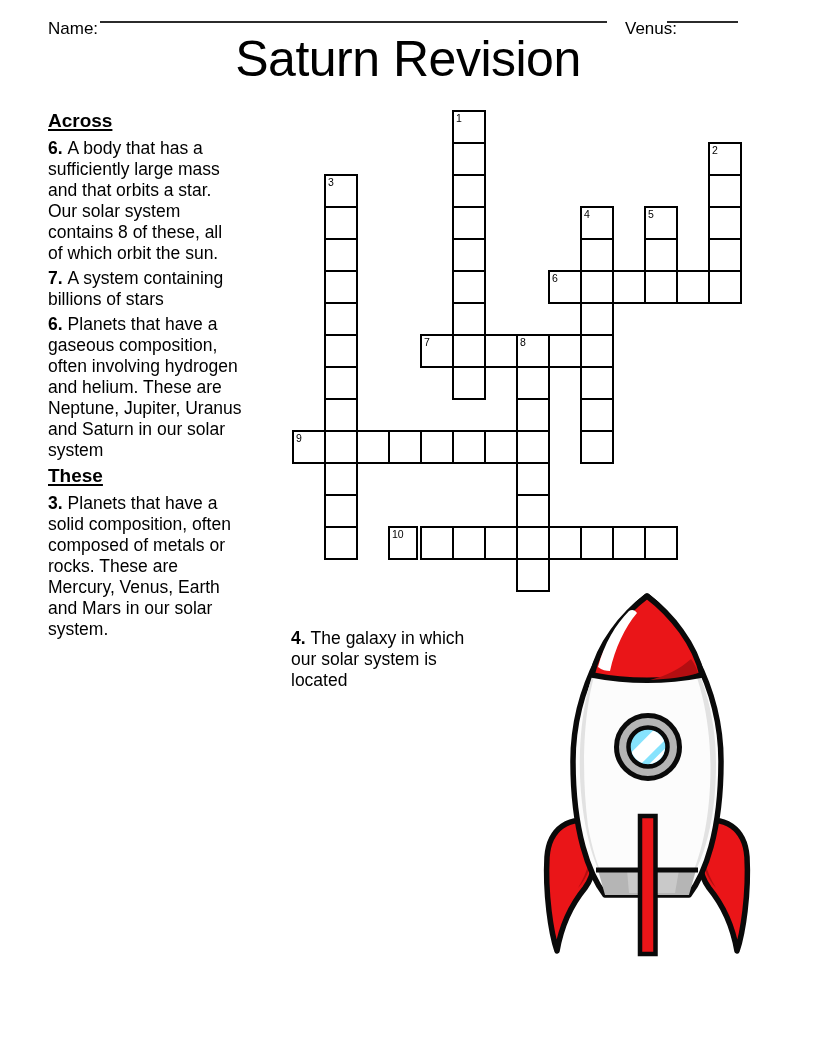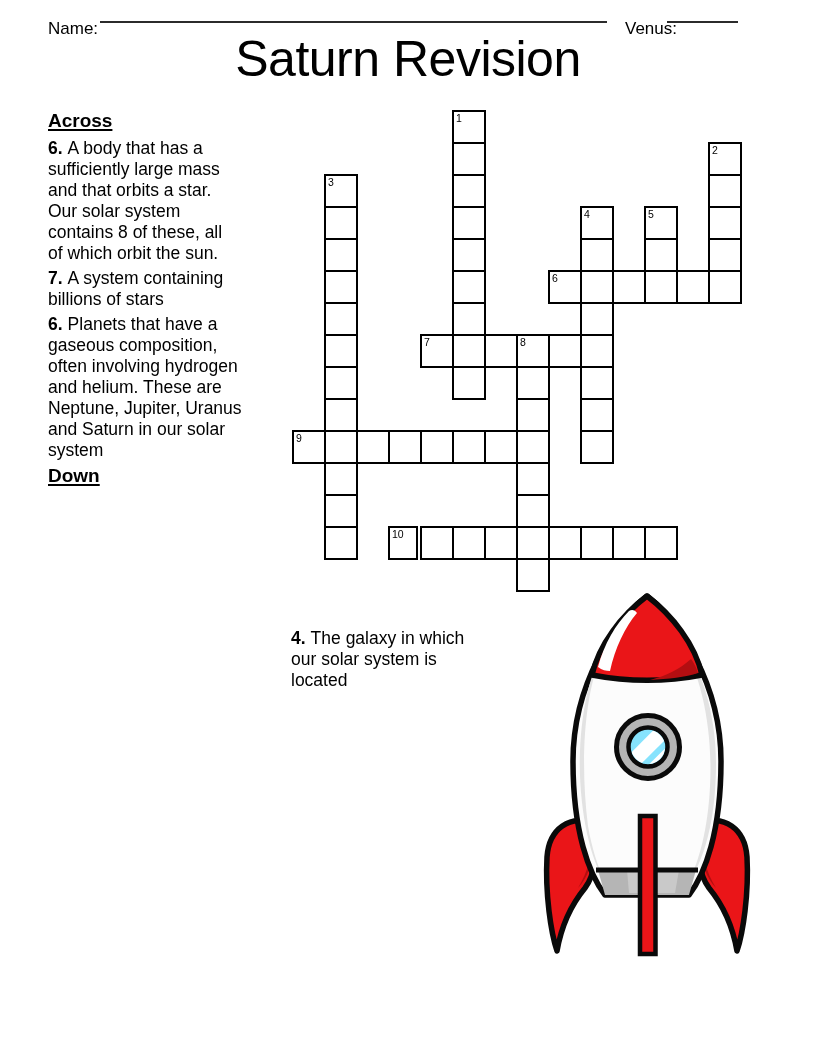--- a/index.html
+++ b/index.html
@@ -54,21 +54,28 @@
 of which orbit the sun.</span></p>
   <p class="clue"><b class="cnum">7.</b><span class="ctext">A system containing
 billions of stars</span></p>
   <p class="clue"><b class="cnum">6.</b><span class="ctext">Planets that have a
 gaseous composition,
 often involving hydrogen
 and helium. These are
 Neptune, Jupiter, Uranus
 and Saturn in our solar
 system</span></p>
-  <div class="clue-head">Down</div>
+  <div class="clue-head">These</div>
+  <p class="clue"><b class="cnum">3.</b><span class="ctext">Planets that have a
+solid composition, often
+composed of metals or
+rocks. These are
+Mercury, Venus, Earth
+and Mars in our solar
+system.</span></p>
 </div>
 
 <div class="clue-col" id="col-mid">
   <p class="clue"><b class="cnum">4.</b><span class="ctext">The galaxy in which
 our solar system is
 located</span></p>
 </div>
 
 <div id="grid" style="left: 292px; top: 110px;">
     <div class="cell" style="left: 160px; top: 0px; width: 34px; height: 34px; border-color: rgb(0, 0, 0);">

